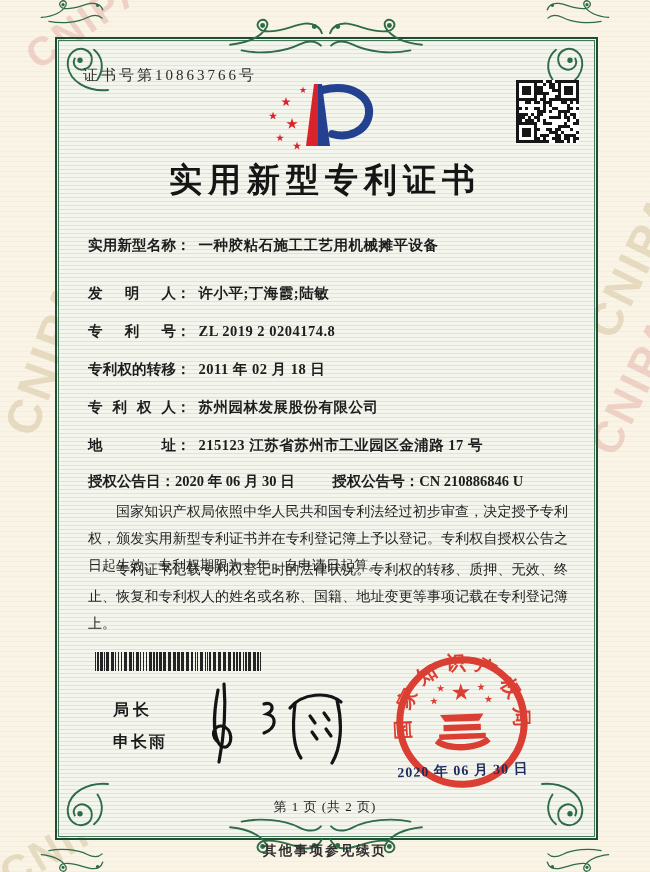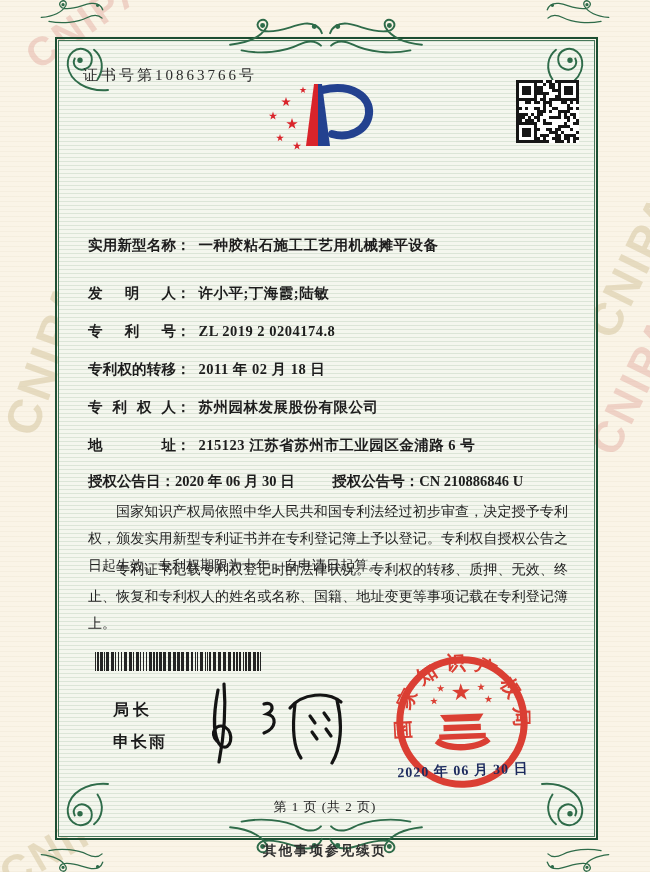--- a/index.html
+++ b/index.html
@@ -579,38 +579,39 @@
       <i class="on"></i>
       <i class="on"></i>
       <i class="on"></i>
       <i></i>
       <i class="on"></i>
       <i></i>
       <i class="on"></i>
       <i></i>
     </div>
 
+  <div class="title">实用新型专利证书</div>
 
   <div class="row" style="top:236px">
     <span class="lab">实用新型名称</span><span class="col">：</span><span class="val">一种胶粘石施工工艺用机械摊平设备</span>
   </div>
   <div class="row" style="top:284px">
     <span class="lab">发明人</span><span class="col">：</span><span class="val">许小平;丁海霞;陆敏</span>
   </div>
   <div class="row" style="top:322px">
     <span class="lab">专利号</span><span class="col">：</span><span class="val">ZL 2019 2 0204174.8</span>
   </div>
   <div class="row" style="top:360px">
     <span class="lab">专利权的转移</span><span class="col">：</span><span class="val">2011 年 02 月 18 日</span>
   </div>
   <div class="row" style="top:398px">
     <span class="lab">专利权人</span><span class="col">：</span><span class="val">苏州园林发展股份有限公司</span>
   </div>
   <div class="row" style="top:436px">
-    <span class="lab">地址</span><span class="col">：</span><span class="val">215123 江苏省苏州市工业园区金浦路 6 号</span>
+    <span class="lab">地址</span><span class="col">：</span><span class="val">215123 江苏省苏州市工业园区金浦路 17 号</span>
   </div>
   <div class="row2" style="top:472px">
     <span class="pair1"><span>授权公告日</span><span>：</span><span>2020 年 06 月 30 日</span></span>
     <span class="pair2"><span>授权公告号</span><span>：</span><span>CN 210886846 U</span></span>
   </div>
 
   <div class="para" style="top:556px">专利证书记载专利权登记时的法律状况。专利权的转移、质押、无效、终止、恢复和专利权人的姓名或名称、国籍、地址变更等事项记载在专利登记簿上。</div>
   <div class="para" style="top:498px">国家知识产权局依照中华人民共和国专利法经过初步审查，决定授予专利权，颁发实用新型专利证书并在专利登记簿上予以登记。专利权自授权公告之日起生效。专利权期限为十年，自申请日起算。</div>
 
   <div class="barcode" id="barcode">

